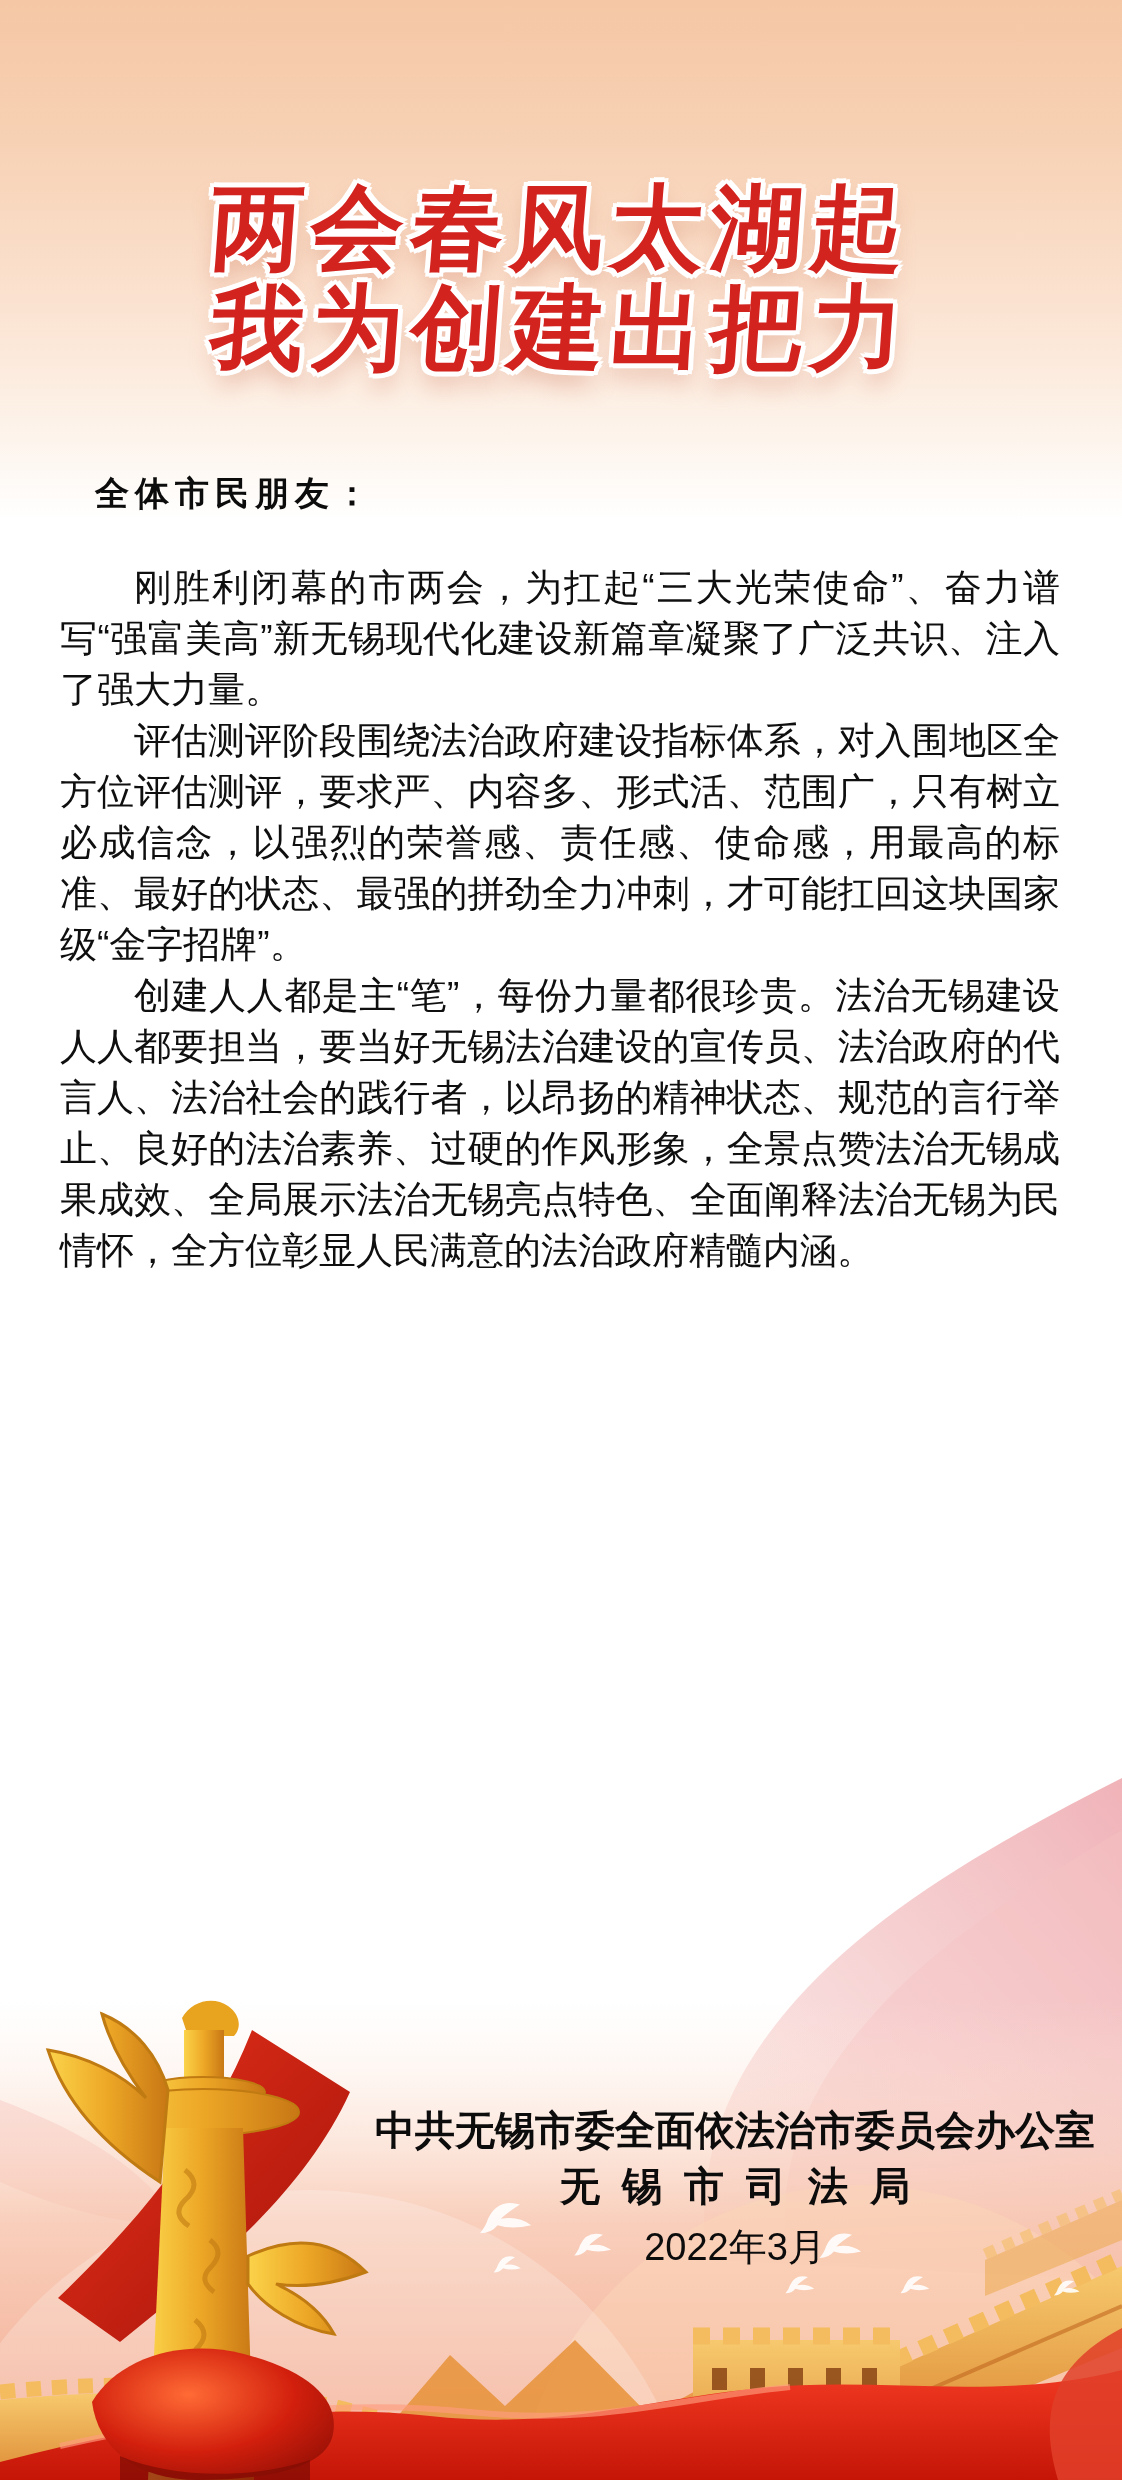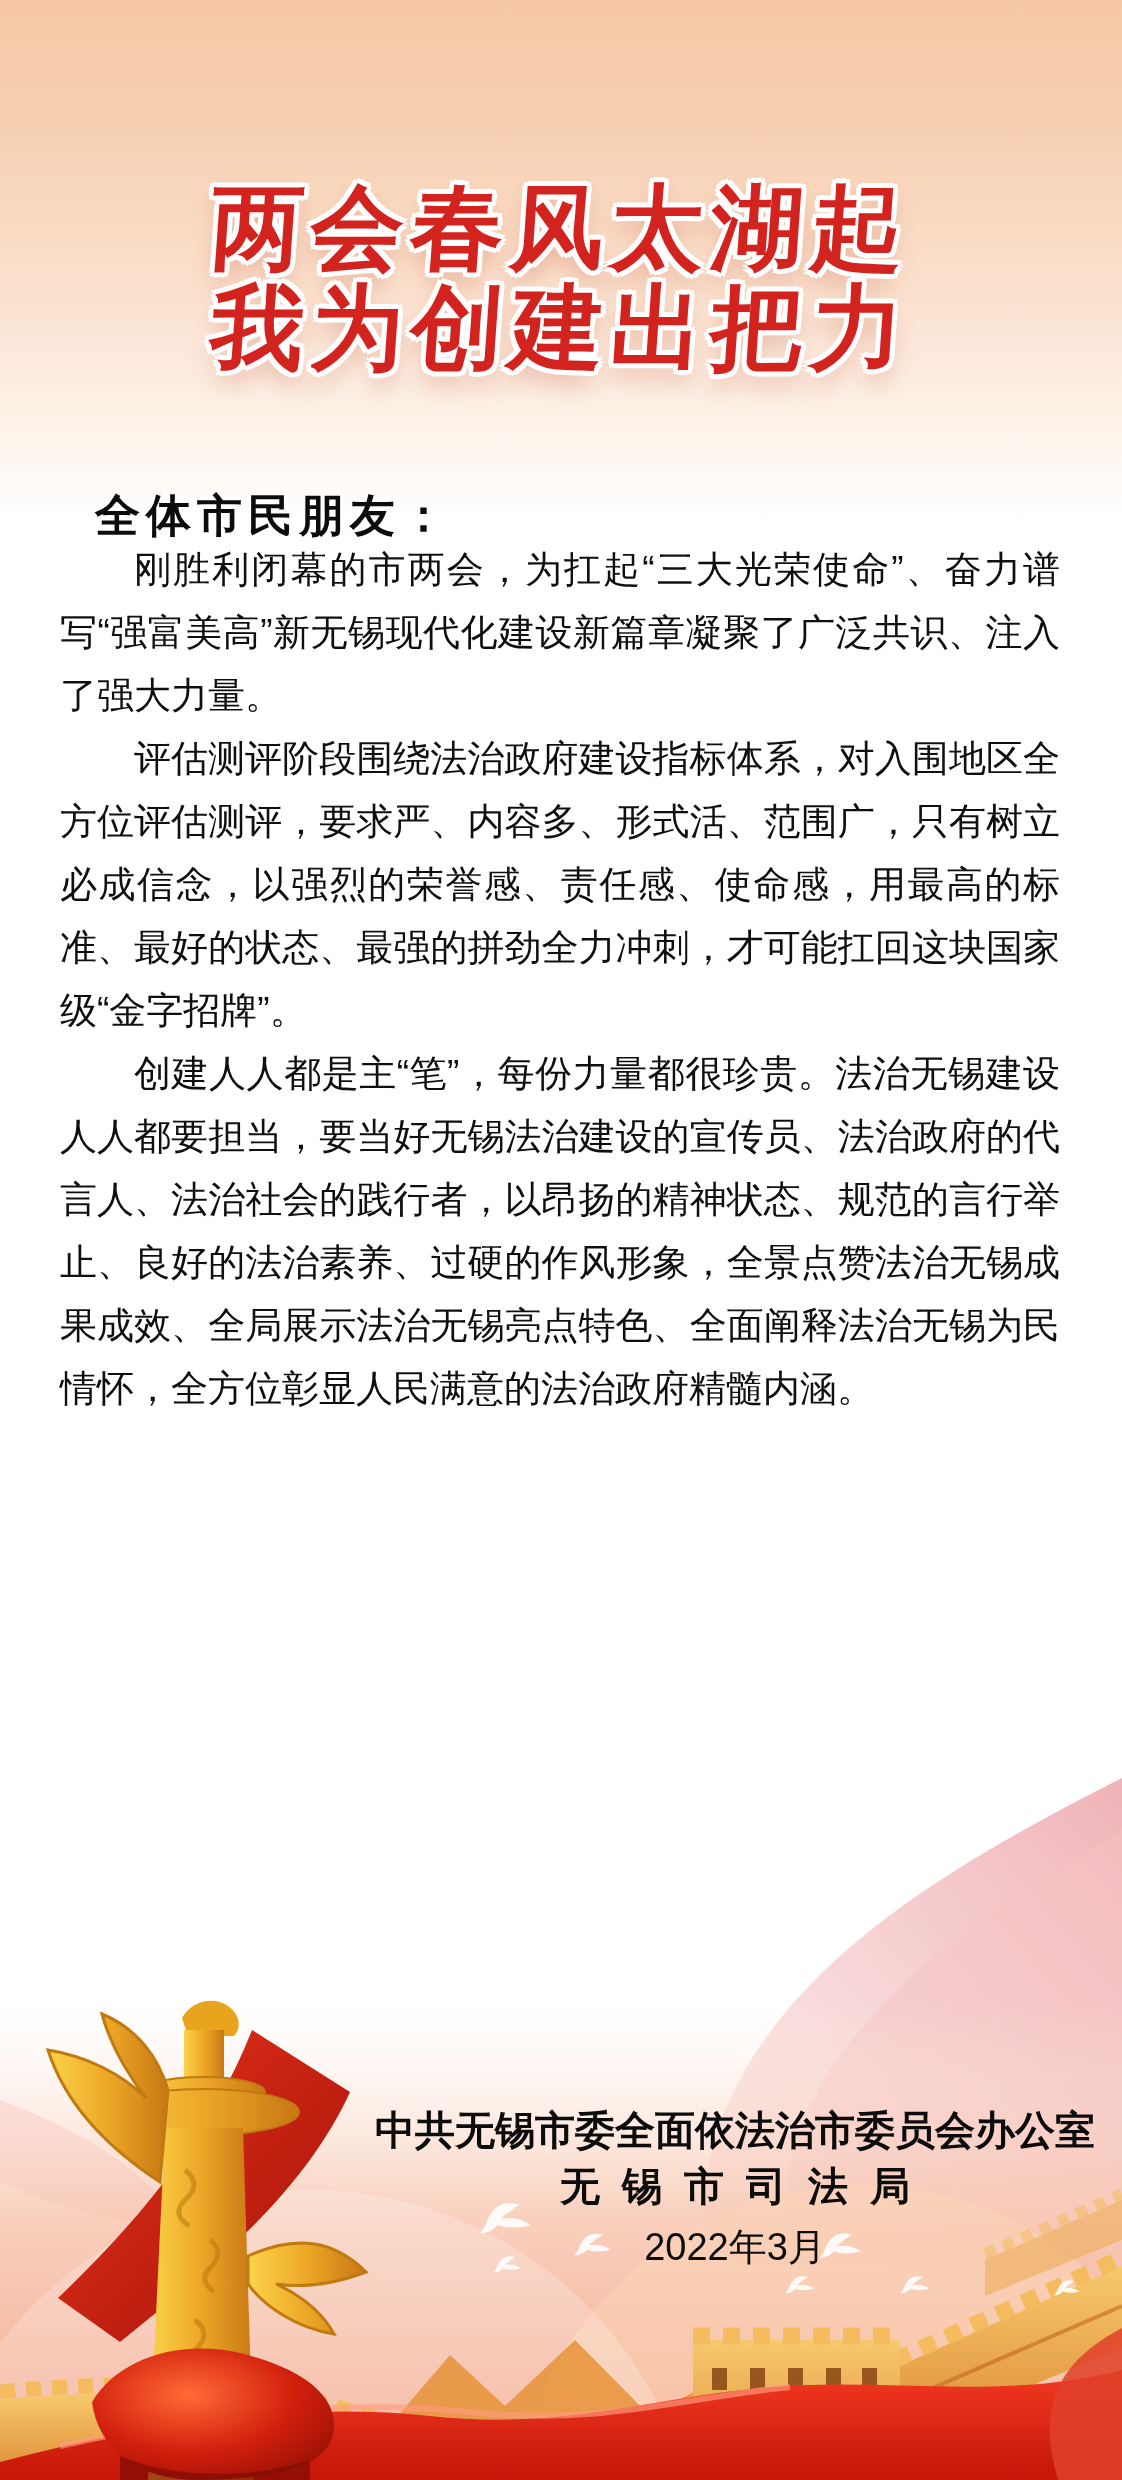--- a/index.html
+++ b/index.html
@@ -13,26 +13,26 @@
   .title-line{
     font-family:"DejaVu Sans",sans-serif;font-weight:900;font-size:93px;line-height:100px;
     color:#d3231f;letter-spacing:7px;transform:skewX(-4deg);
     text-shadow:
       -5px 0 0 #fff,5px 0 0 #fff,0 -5px 0 #fff,0 5px 0 #fff,
       -4px -4px 0 #fff,4px -4px 0 #fff,-4px 4px 0 #fff,4px 4px 0 #fff,
       0 14px 22px rgba(198,96,66,.40);
   }
   
   .salutation{
-    position:absolute;top:486px;left:95px;z-index:5;
-    font-family:"DejaVu Serif",serif;font-size:45px;font-weight:600;color:#0c0c0c;letter-spacing:6px;
+    position:absolute;top:471px;left:95px;z-index:5;
+    font-family:"DejaVu Serif",serif;font-size:34px;font-weight:600;color:#0c0c0c;letter-spacing:6px;
   }
   .letter-body{
-    position:absolute;top:538px;left:60px;width:1000px;z-index:5;
-    font-size:37px;line-height:63px;color:#0f0f0f;
+    position:absolute;top:562px;left:60px;width:1000px;z-index:5;
+    font-size:37px;line-height:51px;color:#0f0f0f;
     text-align:justify;text-justify:inter-character;
   }
   .letter-body p{margin:0;text-indent:2em;}
   
   .signature{position:absolute;top:2104px;left:345px;width:780px;z-index:6;text-align:center;color:#0c0c0c;}
   .sig-office{font-size:40px;font-weight:600;line-height:52px;}
   .sig-bureau{font-size:40px;font-weight:600;line-height:52px;margin-top:4px;letter-spacing:.55em;text-indent:.55em;}
   .sig-date{font-size:38px;line-height:50px;margin-top:10px;}
   
   .bottom-art{position:absolute;left:0;bottom:0;width:1122px;height:780px;z-index:1;}

